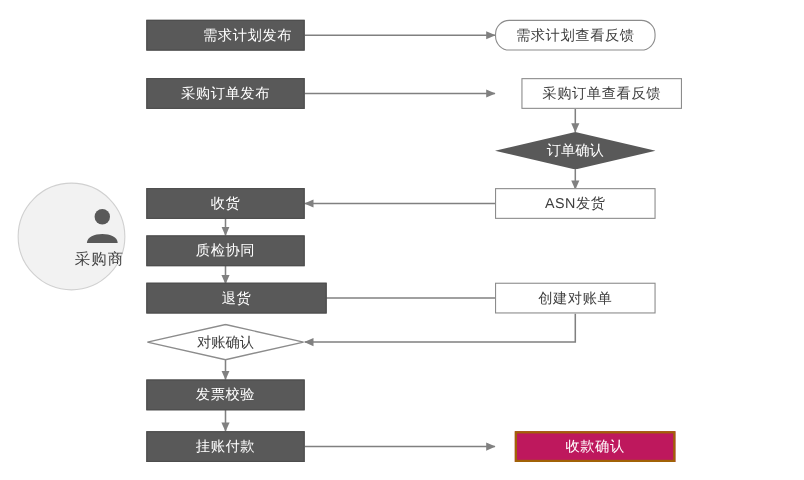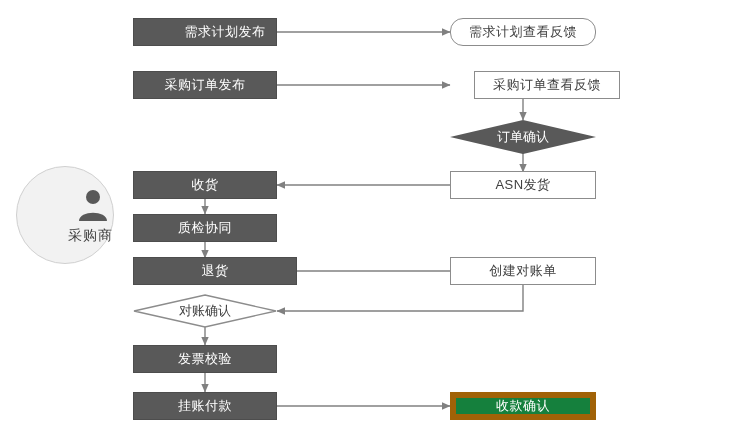--- a/index.html
+++ b/index.html
@@ -24,23 +24,24 @@
     background:#595959;
     color:#ffffff;
     border:1px solid #4d4d4d;
   }
   .node.light{
     background:#ffffff;
     color:#404040;
     border:1px solid #8c8c8c;
   }
   .node.grey{
-    background:#15803d;
+    background:#be185d;
     color:#ffffff;
-    border:6px solid #a16207;
+    border:2px solid #a16207;
+    margin-left:18px;
   }
   .diamond{
     position:absolute;
     display:flex;align-items:center;justify-content:center;
     font-size:13px;color:#ffffff;
   }
   .diamond .lbl{position:relative;z-index:2;}
   .diamond.dark .shape{
     position:absolute;left:0;top:0;width:100%;height:100%;
     background:#595959;

